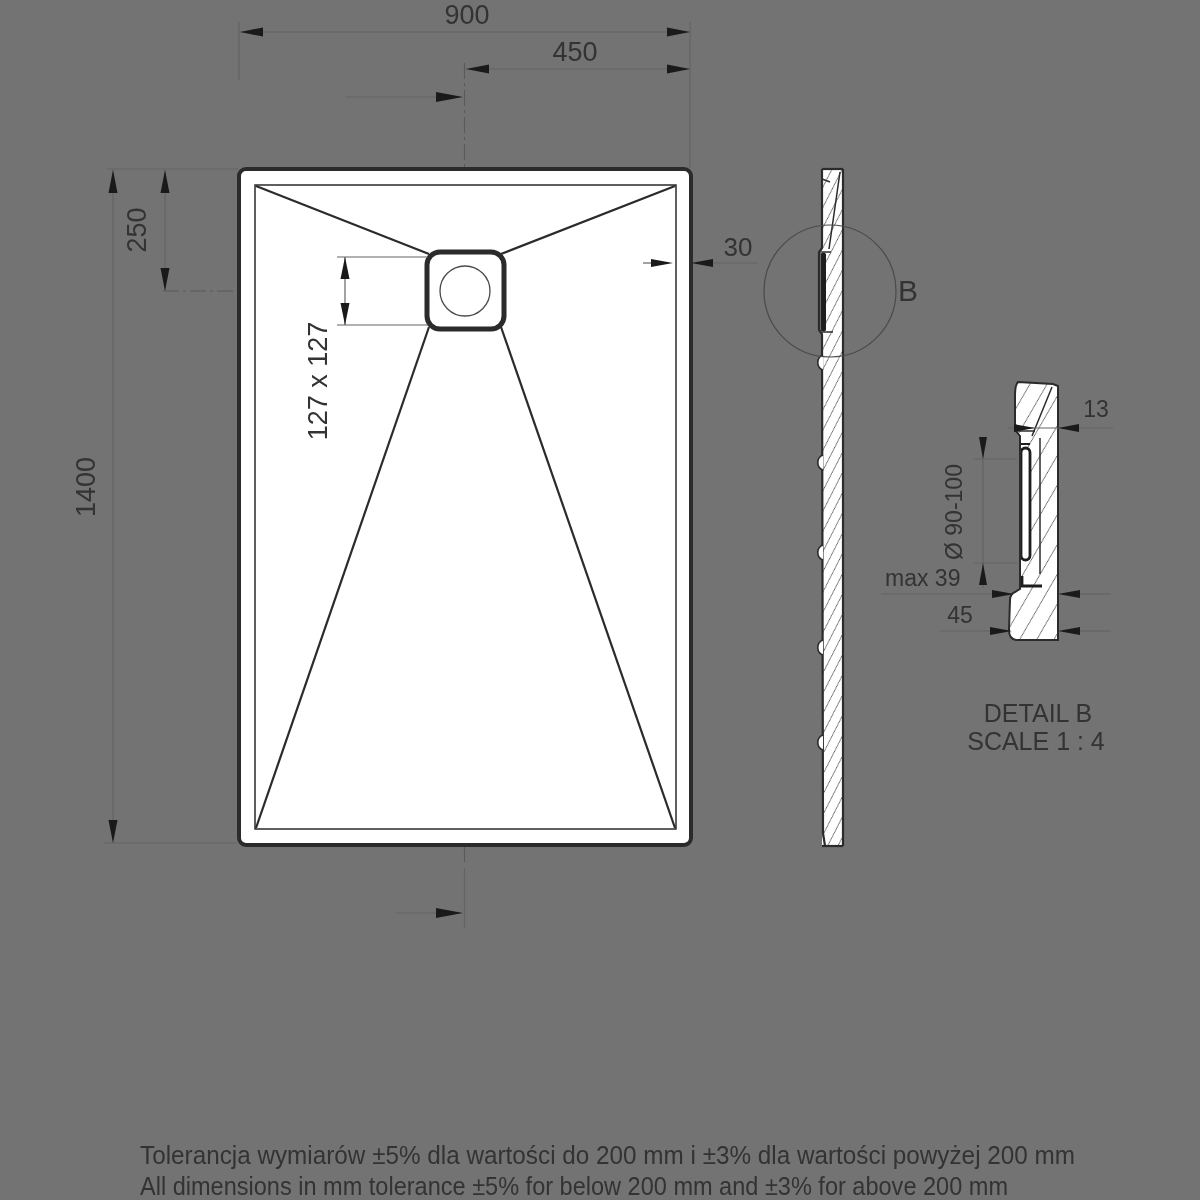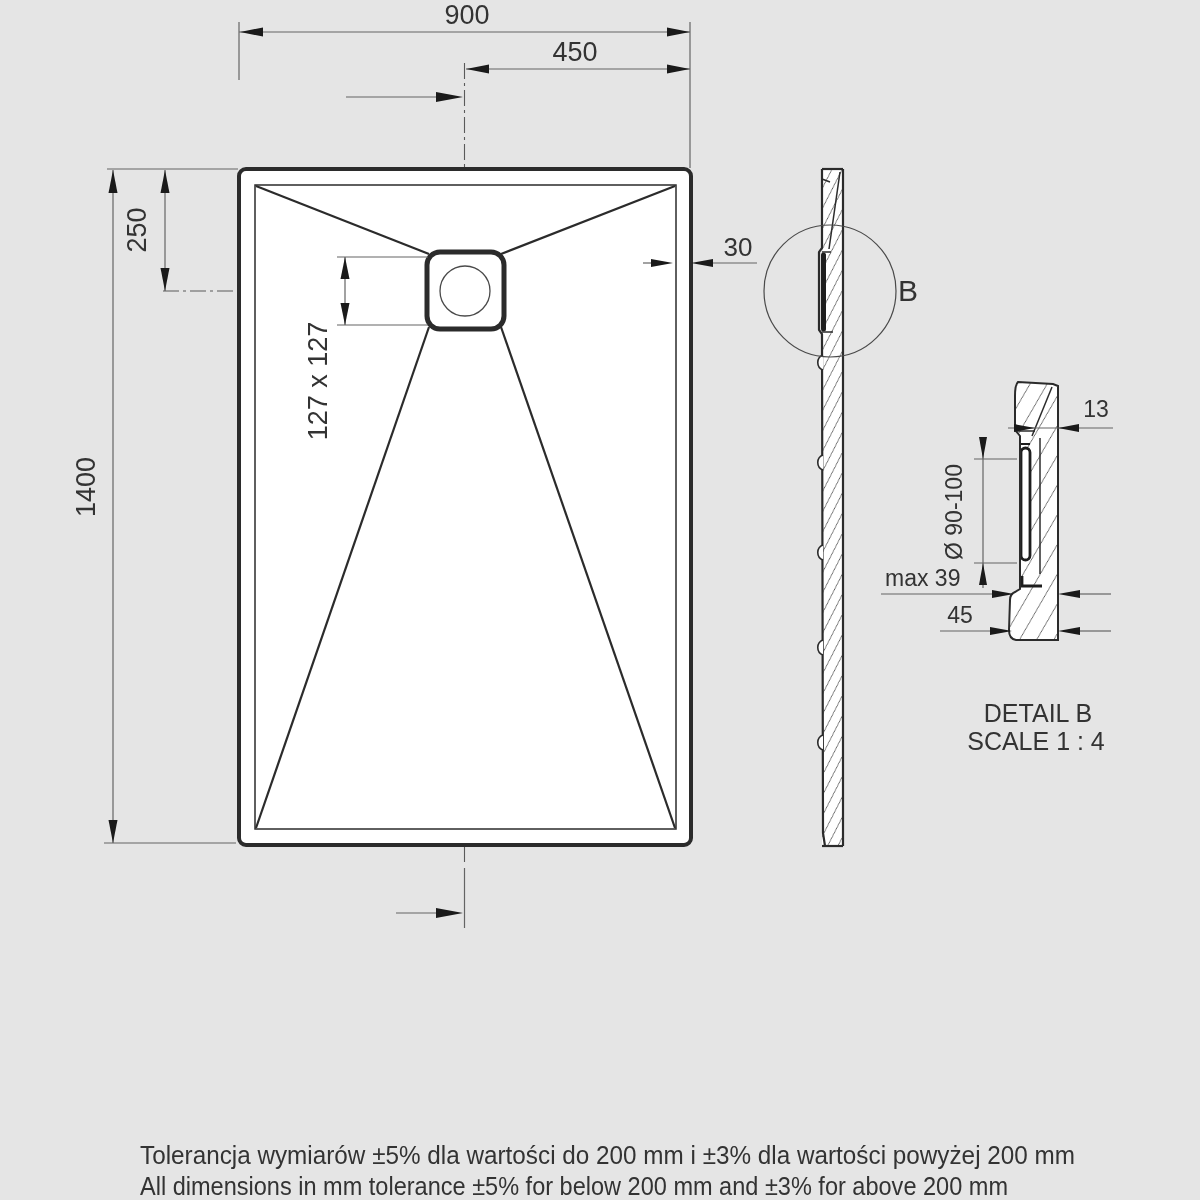--- a/index.html
+++ b/index.html
@@ -1,16 +1,16 @@
 <!DOCTYPE html>
 <html><head>
 <meta charset="utf-8">
 <style>
   html,body{margin:0;padding:0;background:#ffffff;}
-  #canvas{position:relative;width:1200px;height:1200px;background:#e5e5e5;overflow:hidden;
+  #canvas{position:relative;width:1200px;height:1200px;background:#737373;overflow:hidden;
           font-family:"Liberation Sans", sans-serif;text-align:center;}
   svg text{fill:#333333;font-family:"Liberation Sans", sans-serif;}
   .obj-thick{stroke:#2b2b2b;stroke-width:4;fill:#ffffff;}
   .obj-med  {stroke:#2b2b2b;stroke-width:2.2;fill:none;}
   .obj-thin {stroke:#2b2b2b;stroke-width:1.5;fill:none;}
   .dim   {stroke:#646464;stroke-width:1.2;fill:none;}
   .cline {stroke:#5a5a5a;stroke-width:1.1;fill:none;stroke-dasharray:16 4 3 4;}
   .arr   {fill:#1a1a1a;stroke:none;}
   .dimtxt{font-size:27px;}
   .dimtxt-sm{font-size:23px;}

